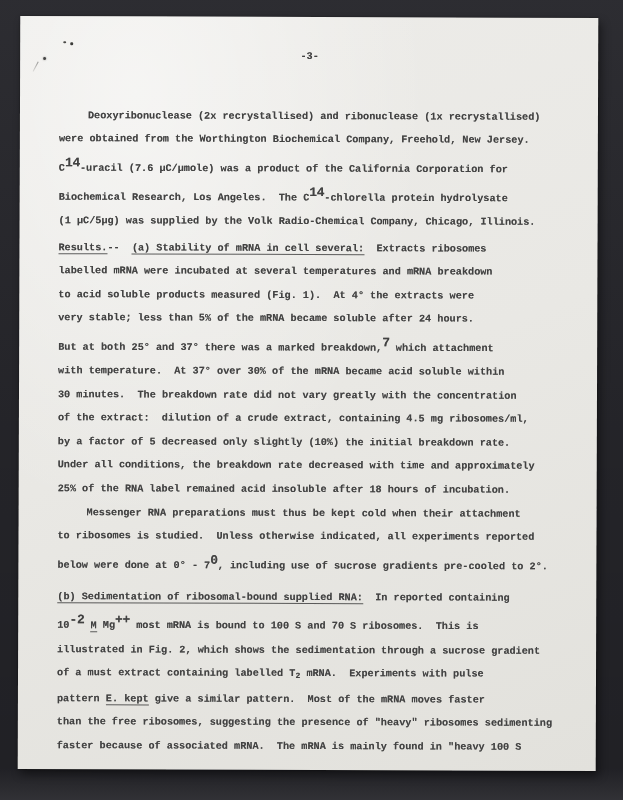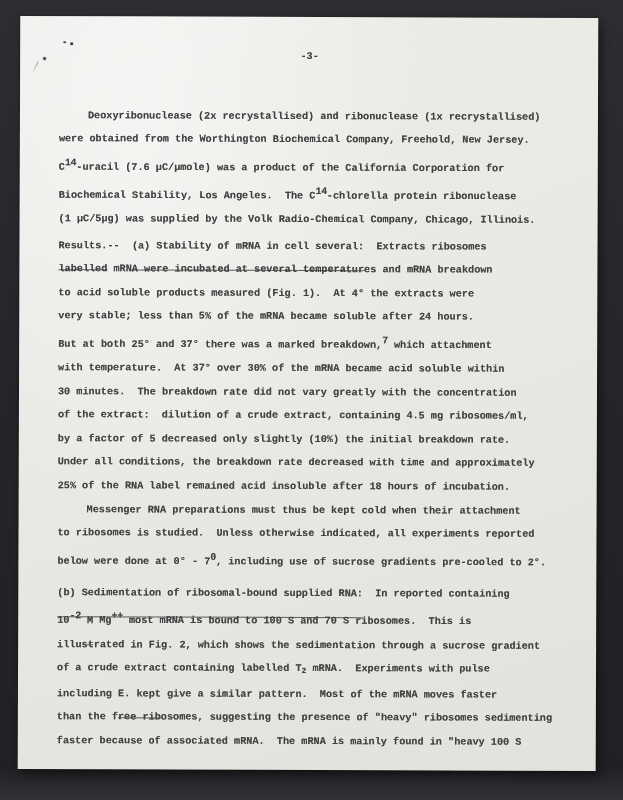--- a/index.html
+++ b/index.html
@@ -48,24 +48,24 @@
   }
   .line {
     line-height: 23.6px;
     white-space: pre;
   }
   .line.indent { padding-left: 29px; }
   .line.gap-sm { margin-top: 3px; }
   .line.gap-md { margin-top: 8px; }
   .u {
     border-bottom: 1px solid rgba(66,66,66,0.85);
-    padding-bottom: 18px;
+    padding-bottom: 0;
   }
   .sup {
-    font-size: 10px;
+    font-size: 13px;
     vertical-align: 4.5px;
     letter-spacing: -0.3px;
   }
   .sub {
     font-size: 8px;
     vertical-align: -2px;
   }
   .speck {
     position: absolute;
     background: #4a4a48;
@@ -90,39 +90,39 @@
     <span class="speck s1"></span>
     <span class="speck s2"></span>
     <span class="speck s3"></span>
     <span class="scratch"></span>
     <div class="content">
       <div class="page-number">-3-</div>
       <div id="page-text">
           <div class="line indent"><span>Deoxyribonuclease (2x recrystallised) and ribonuclease (1x recrystallised)</span></div>
           <div class="line"><span>were obtained from the Worthington Biochemical Company, Freehold, New Jersey.</span></div>
           <div class="line"><span>C</span><span class="sup">14</span><span>-uracil (7.6 µC/µmole) was a product of the California Corporation for</span></div>
-          <div class="line"><span>Biochemical Stability, Los Angeles.  The C</span><span class="sup">14</span><span>-chlorella protein ribonuclease</span></div>
+          <div class="line"><span>Biochemical Research, Los Angeles.  The C</span><span class="sup">14</span><span>-chlorella protein hydrolysate</span></div>
           <div class="line"><span>(1 µC/5µg) was supplied by the Volk Radio-Chemical Company, Chicago, Illinois.</span></div>
           <div class="line gap-sm"><span class="u">Results.</span><span>--  </span><span class="u">(a) Stability of mRNA in cell several:</span><span>  Extracts ribosomes</span></div>
           <div class="line"><span>labelled mRNA were incubated at several temperatures and mRNA breakdown</span></div>
           <div class="line"><span>to acid soluble products measured (Fig. 1).  At 4° the extracts were</span></div>
           <div class="line"><span>very stable; less than 5% of the mRNA became soluble after 24 hours.</span></div>
           <div class="line"><span>But at both 25° and 37° there was a marked breakdown,</span><span class="sup">7</span><span> which attachment</span></div>
           <div class="line"><span>with temperature.  At 37° over 30% of the mRNA became acid soluble within</span></div>
           <div class="line"><span>30 minutes.  The breakdown rate did not vary greatly with the concentration</span></div>
           <div class="line"><span>of the extract:  dilution of a crude extract, containing 4.5 mg ribosomes/ml,</span></div>
           <div class="line"><span>by a factor of 5 decreased only slightly (10%) the initial breakdown rate.</span></div>
           <div class="line"><span>Under all conditions, the breakdown rate decreased with time and approximately</span></div>
           <div class="line"><span>25% of the RNA label remained acid insoluble after 18 hours of incubation.</span></div>
           <div class="line indent"><span>Messenger RNA preparations must thus be kept cold when their attachment</span></div>
           <div class="line"><span>to ribosomes is studied.  Unless otherwise indicated, all experiments reported</span></div>
           <div class="line"><span>below were done at 0° - 7</span><span class="sup">0</span><span>, including use of sucrose gradients pre-cooled to 2°.</span></div>
           <div class="line gap-md"><span class="u">(b) Sedimentation of ribosomal-bound supplied RNA:</span><span>  In reported containing</span></div>
           <div class="line"><span>10</span><span class="sup">-2</span><span> </span><span class="u">M</span><span> Mg</span><span class="sup">++</span><span> most mRNA is bound to 100 S and 70 S ribosomes.  This is</span></div>
           <div class="line"><span>illustrated in Fig. 2, which shows the sedimentation through a sucrose gradient</span></div>
-          <div class="line"><span>of a crude extract containing labelled T</span><span class="sub">2</span><span> mRNA.  Experiments with pulse</span></div>
-          <div class="line"><span>including </span><span class="u">E. kept</span><span> give a similar pattern.  Most of the mRNA moves faster</span></div>
+          <div class="line"><span>of a must extract containing labelled T</span><span class="sub">2</span><span> mRNA.  Experiments with pulse</span></div>
+          <div class="line"><span>pattern </span><span class="u">E. kept</span><span> give a similar pattern.  Most of the mRNA moves faster</span></div>
           <div class="line"><span>than the free ribosomes, suggesting the presence of "heavy" ribosomes sedimenting</span></div>
           <div class="line"><span>faster because of associated mRNA.  The mRNA is mainly found in "heavy 100 S</span></div>
         </div>
     </div>
   </div>
 </div>
 
 </body></html>

